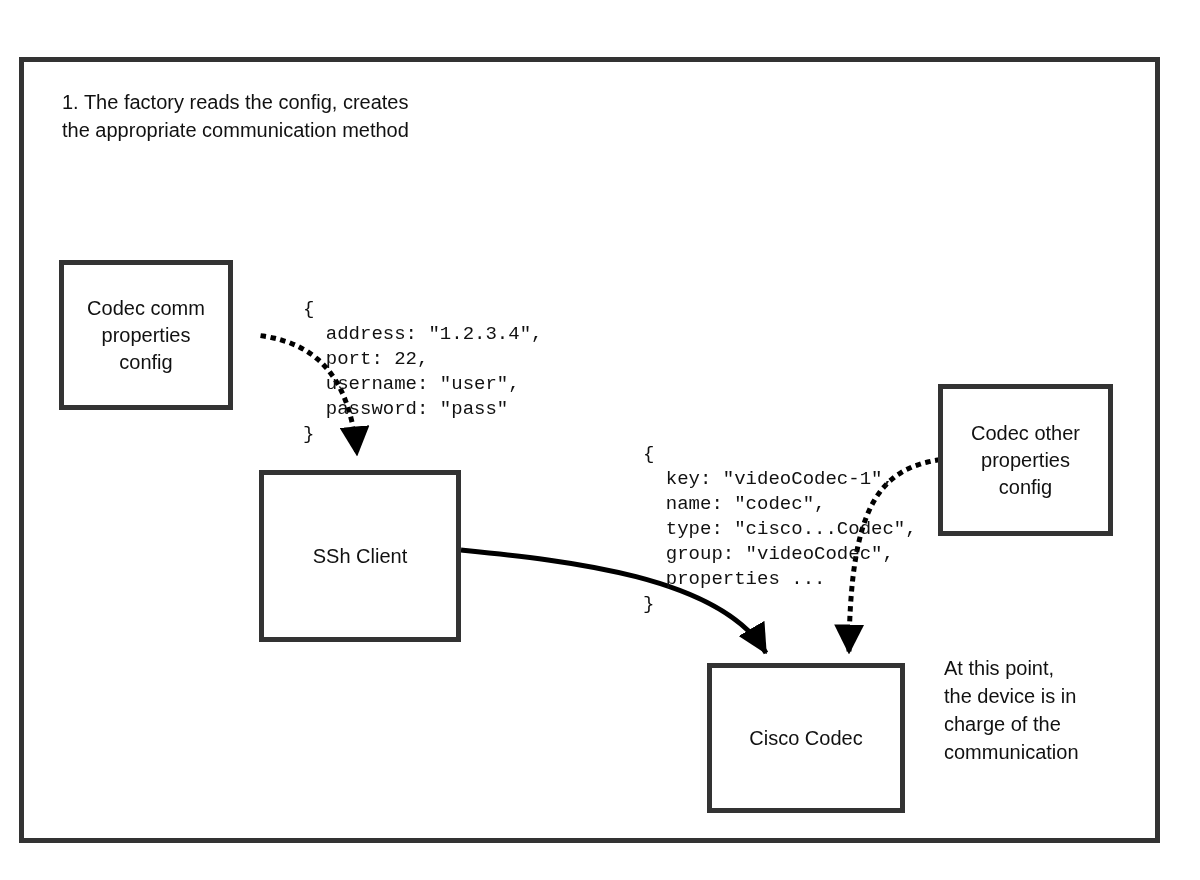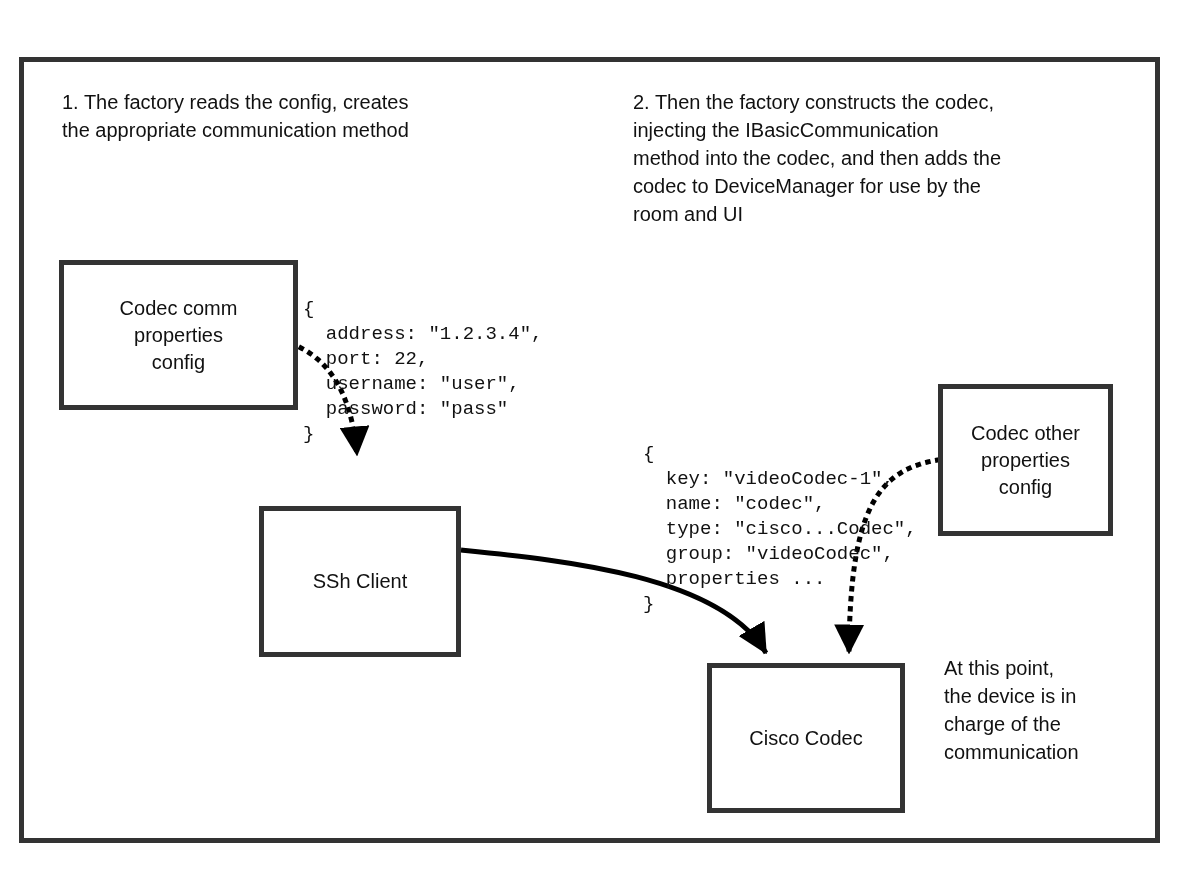--- a/index.html
+++ b/index.html
@@ -42,22 +42,22 @@
     box-sizing: border-box;
     background: #ffffff;
     display: flex;
     align-items: center;
     justify-content: center;
     text-align: center;
     font-size: 20px;
     line-height: 27px;
     white-space: pre-line;
   }
-  .box-codec-comm  { left: 59px;  top: 260px; width: 239px; height: 150px; }
-  .box-ssh-client  { left: 259px; top: 470px; width: 202px; height: 151px; margin-top: 36px; }
+  .box-codec-comm  { left: 59px;  top: 260px; width: 174px; height: 150px; }
+  .box-ssh-client  { left: 259px; top: 470px; width: 202px; height: 172px; }
   .box-codec-other { left: 938px; top: 384px; width: 175px; height: 152px; }
   .box-cisco-codec { left: 707px; top: 663px; width: 198px; height: 150px; }
   .code {
     position: absolute;
     margin: 0;
     font-family: "Liberation Mono", "DejaVu Sans Mono", monospace;
     font-size: 19px;
     line-height: 25px;
     white-space: pre;
     color: #111111;
@@ -96,25 +96,20 @@
       </marker>
     </defs>
     <path class="link dotted" d="M 263 336 C 315 344, 350 375, 357 455" marker-end="url(#arrowhead)"></path>
     <path class="link" d="M 461 550 C 560 560, 720 575, 766 653" marker-end="url(#arrowhead)"></path>
     <path class="link dotted" d="M 938 460 C 876 470, 850 512, 849 653" marker-end="url(#arrowhead)"></path>
   </svg>
 
   <div class="note note-step1">1. The factory reads the config, creates
 the appropriate communication method</div>
 
-  <div class="note note-step2">2. Then the factory constructs the codec,
-injecting the IBasicCommunication
-method into the codec, and then adds the
-codec to DeviceManager for use by the
-room and UI</div>
 
   <div class="dbox box-codec-comm">
     <span>Codec comm
 properties
 config</span>
   </div>
 
   <pre class="code code-comm">{
   address: "1.2.3.4",
   port: 22,

